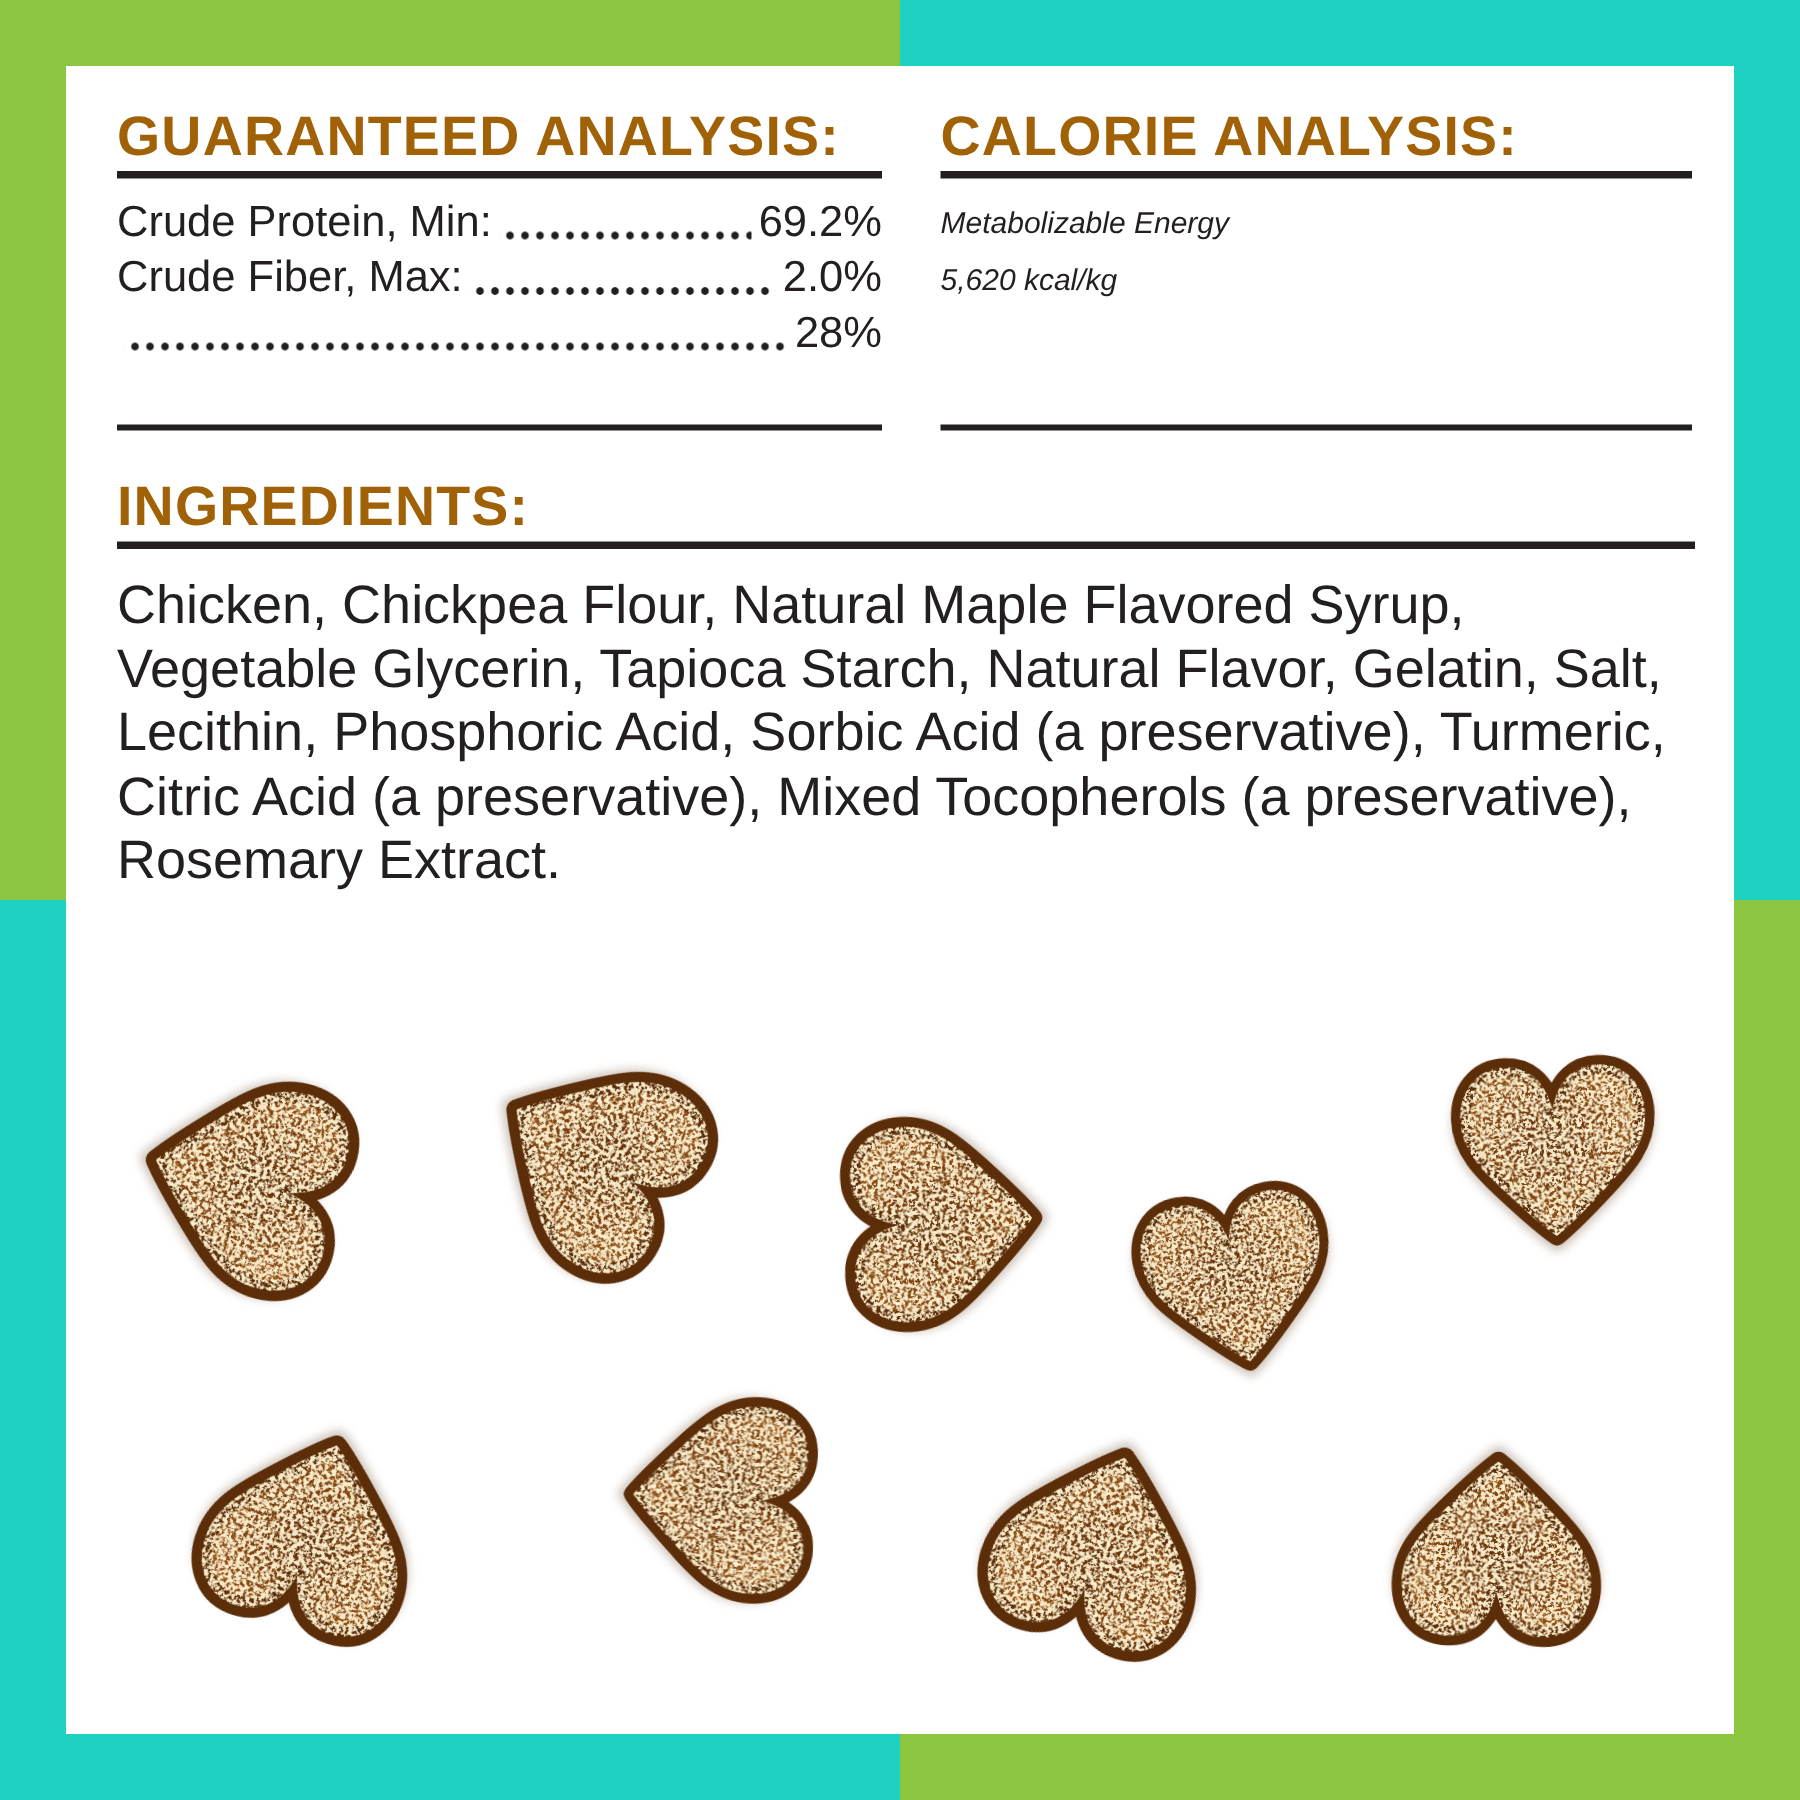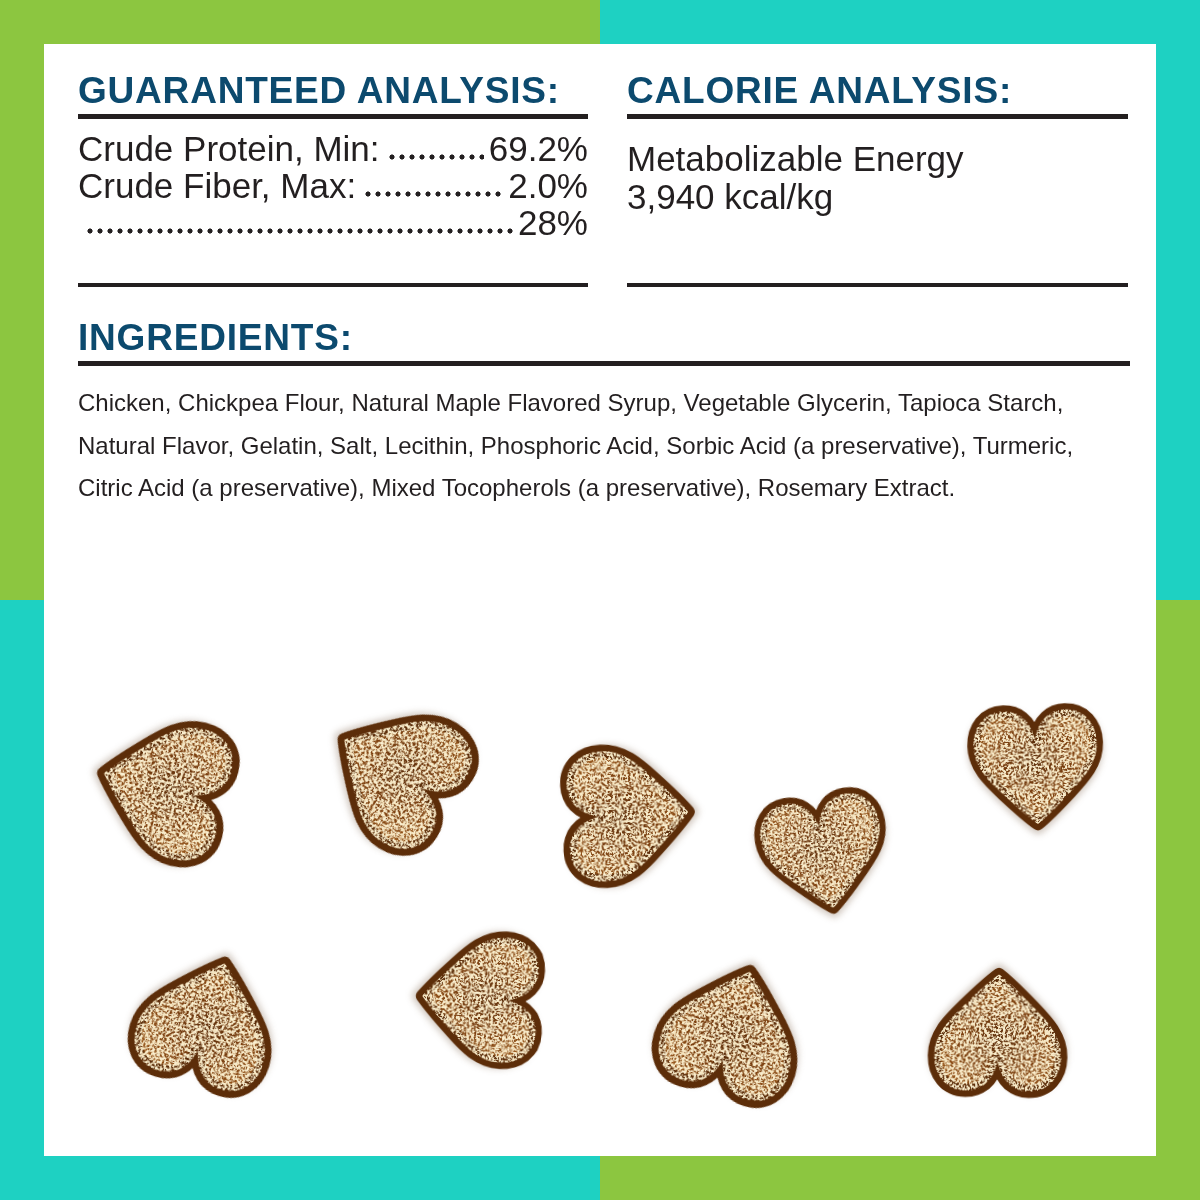--- a/index.html
+++ b/index.html
@@ -15,46 +15,46 @@
   .q.bl{left:0;top:600px;background:#1ED1C2;}
   .q.br{left:600px;top:600px;background:#8CC640;}
   
   .panel{
     position:absolute;left:44px;top:44px;right:44px;bottom:44px;
     background:#ffffff;
   }
   .sect{position:absolute;color:#231F20;}
   .sect h2{
     margin:0;font-size:37px;font-weight:bold;letter-spacing:0.8px;
-    color:#0c4a6e;line-height:42px;white-space:nowrap;
+    color:#a16207;line-height:42px;white-space:nowrap;
   }
   .rule{background:#231F20;}
   .rule.under{height:5px;margin-top:2px;}
   .ga{left:34px;top:26px;width:510px;}
   .cc{left:583px;top:26px;width:501px;}
   .ga-rows{margin-top:11px;}
   .ga-row{
-    display:flex;align-items:center;font-size:35px;line-height:37px;
+    display:flex;align-items:center;font-size:29px;line-height:37px;
     color:#231F20;white-space:nowrap;
   }
   .ga-lbl{flex:0 0 auto;}
   .ga-dots{
     flex:1 1 auto;align-self:stretch;margin:0 5px;
     background-image:radial-gradient(circle,#231F20 2.3px,rgba(0,0,0,0) 2.8px);
     background-size:10px 8px;background-repeat:repeat-x;
     background-position:left 2px bottom 6px;
   }
   .ga-val{flex:0 0 auto;}
-  .cc-lines{margin-top:21px;font-size:35px;line-height:38px;color:#231F20;}
+  .cc-lines{margin-top:11px;font-size:20px;line-height:38px;color:#231F20;font-style:italic;}
   .rule-bottom{position:absolute;height:4px;background:#231F20;top:239px;}
   .rule-bottom.left{left:34px;width:510px;}
   .rule-bottom.right{left:583px;width:501px;}
   .ing{left:34px;top:273px;width:1052px;}
   .ing-text{
-    margin-top:16px;font-size:24px;line-height:42.5px;color:#231F20;width:1042px;
+    margin-top:16px;font-size:36px;line-height:42.5px;color:#231F20;width:1042px;
   }
   
   .treat{
     position:absolute;
     filter:drop-shadow(0px 4px 3px rgba(80,45,10,0.25));
   }
   .treat svg{display:block;width:100%;height:100%;}
   .defs-holder{position:absolute;width:0;height:0;overflow:hidden;}
 </style>
 </head>
@@ -114,21 +114,21 @@
         <span class="ga-val">28%</span>
       </div>
     </div>
   </section>
 
   <section class="sect cc">
     <h2>CALORIE ANALYSIS:</h2>
     <div class="rule under"></div>
     <div class="cc-lines">
       <div>Metabolizable Energy</div>
-      <div>3,940 kcal/kg</div>
+      <div>5,620 kcal/kg</div>
     </div>
   </section>
 
   <div class="rule-bottom left"></div>
   <div class="rule-bottom right"></div>
 
   <section class="sect ing">
     <h2>INGREDIENTS:</h2>
     <div class="rule under"></div>
     <div class="ing-text">Chicken, Chickpea Flour, Natural Maple Flavored Syrup, Vegetable Glycerin, Tapioca Starch, Natural Flavor, Gelatin, Salt, Lecithin, Phosphoric Acid, Sorbic Acid (a preservative), Turmeric, Citric Acid (a preservative), Mixed Tocopherols (a preservative), Rosemary Extract.</div>

